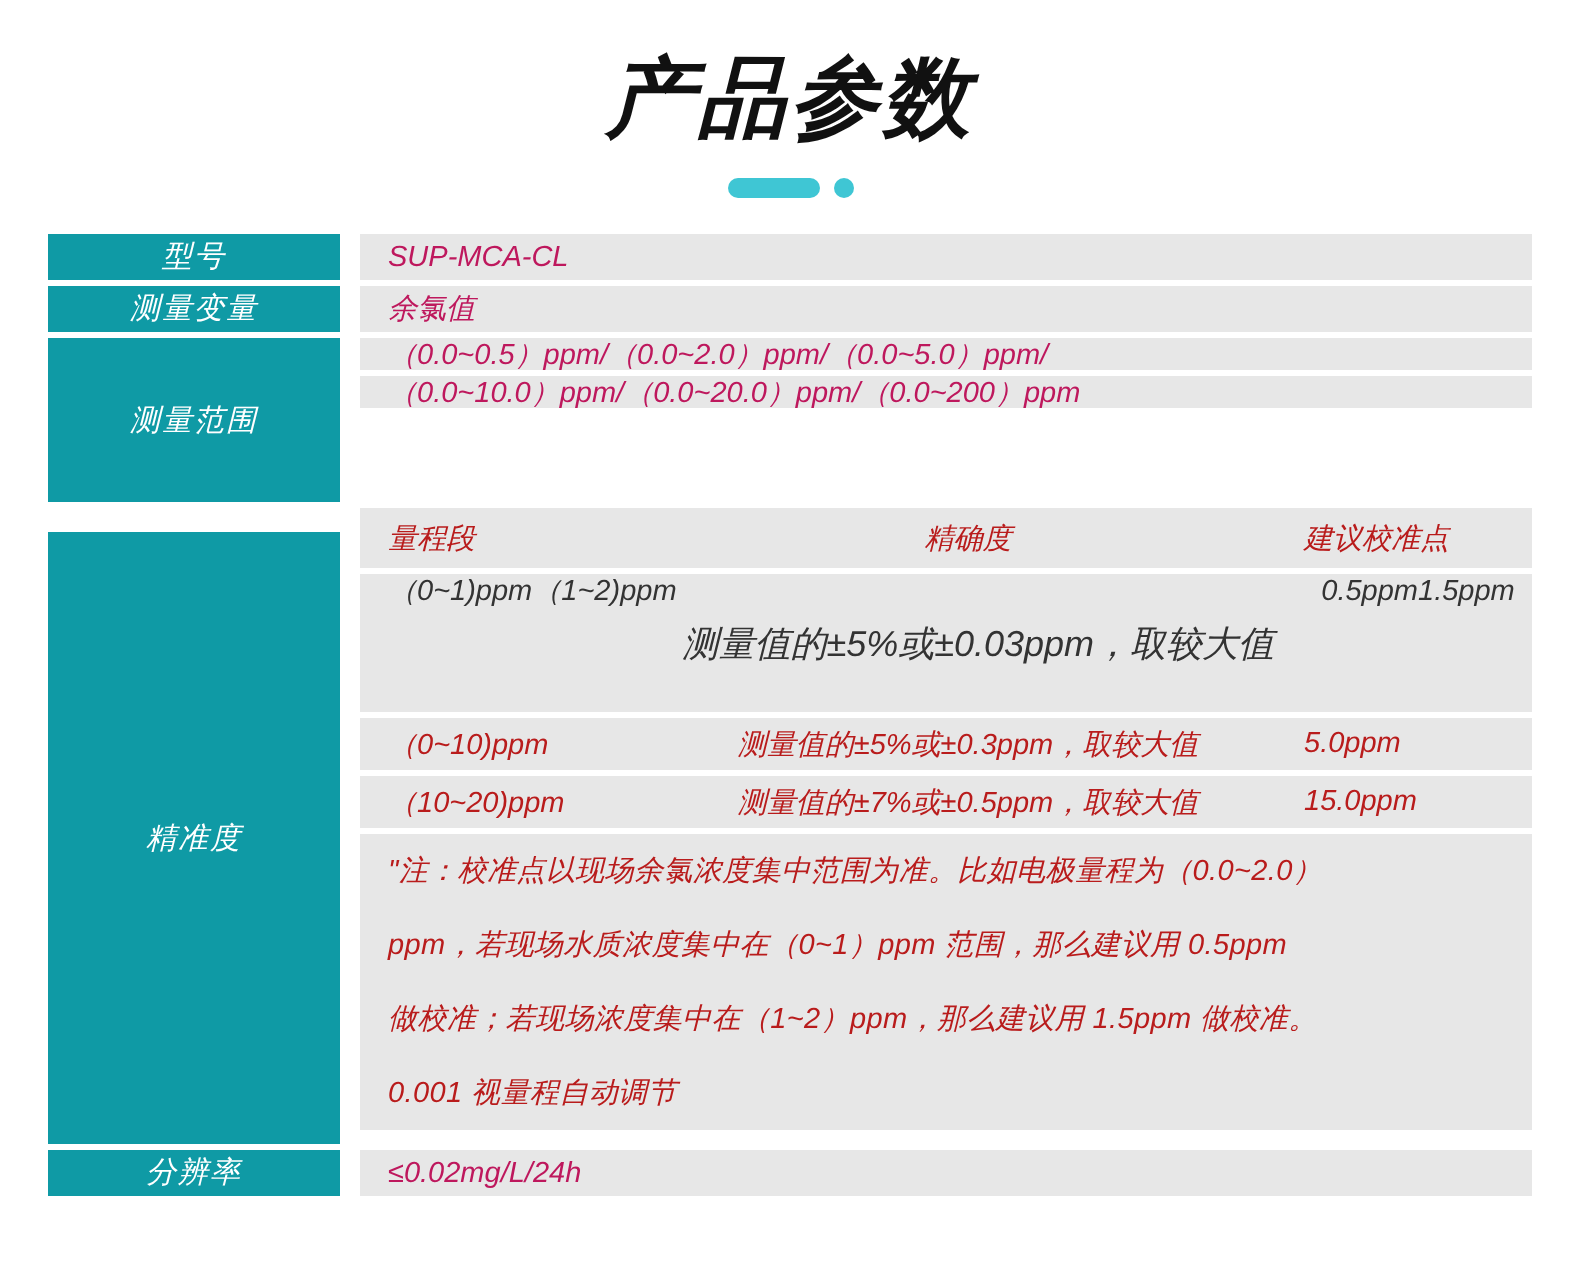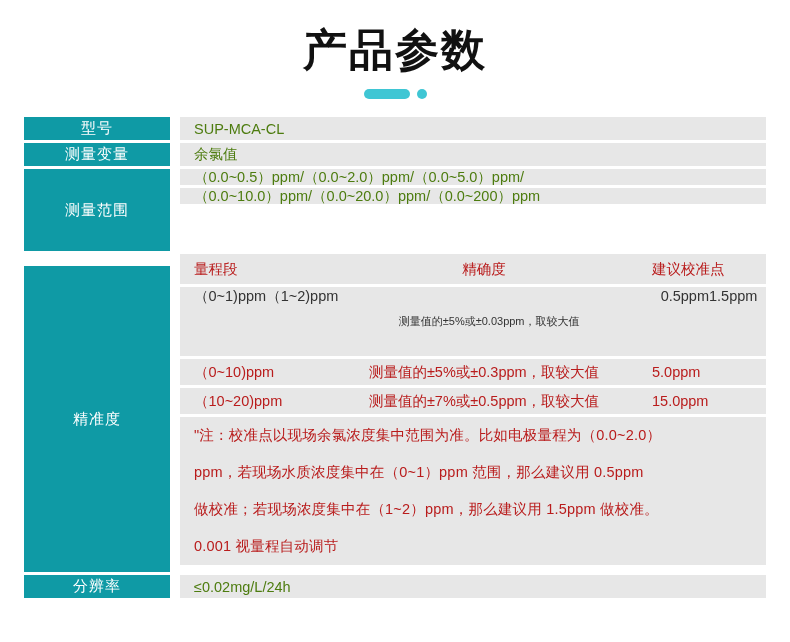--- a/index.html
+++ b/index.html
@@ -13,20 +13,21 @@
     font-family: "Liberation Sans", "DejaVu Sans", sans-serif;
     color: #333333;
     overflow: hidden;
   }
 
   .page {
     position: relative;
     width: 790px;
     height: 642px;
     box-sizing: border-box;
+    font-style: italic;
   }
 
   
   .title-block {
     padding-top: 26px;
     text-align: center;
   }
   .page-title {
     font-size: 44px;
     font-weight: bold;
@@ -84,21 +85,21 @@
 
   .spec-value-wrap {
     flex: 1 1 auto;
     margin-left: 10px;
     display: flex;
     flex-direction: column;
   }
 
   .spec-value {
     background: #e7e7e7;
-    color: #4d7c0f;
+    color: #be185d;
     font-size: 14.5px;
     padding: 0 14px;
     display: flex;
     align-items: center;
     box-sizing: border-box;
   }
 
   .h-33 { height: 23px; }
 
   
@@ -159,21 +160,21 @@
   .acc-pair .pair-left {
     flex: 0 0 148px;
     padding-left: 14px;
   }
   .acc-pair .pair-mid {
     flex: 1 1 auto;
     display: flex;
     align-items: center;
     justify-content: center;
     text-align: left;
-    font-size: 11px;
+    font-size: 18px;
   }
   .acc-pair .pair-right {
     flex: 0 0 126px;
     padding-left: 12px;
   }
   .pair-cell { font-size: 14.5px; line-height: 1.1; }
 
   .note-line {
     height: 37px;
     padding-left: 14px;

